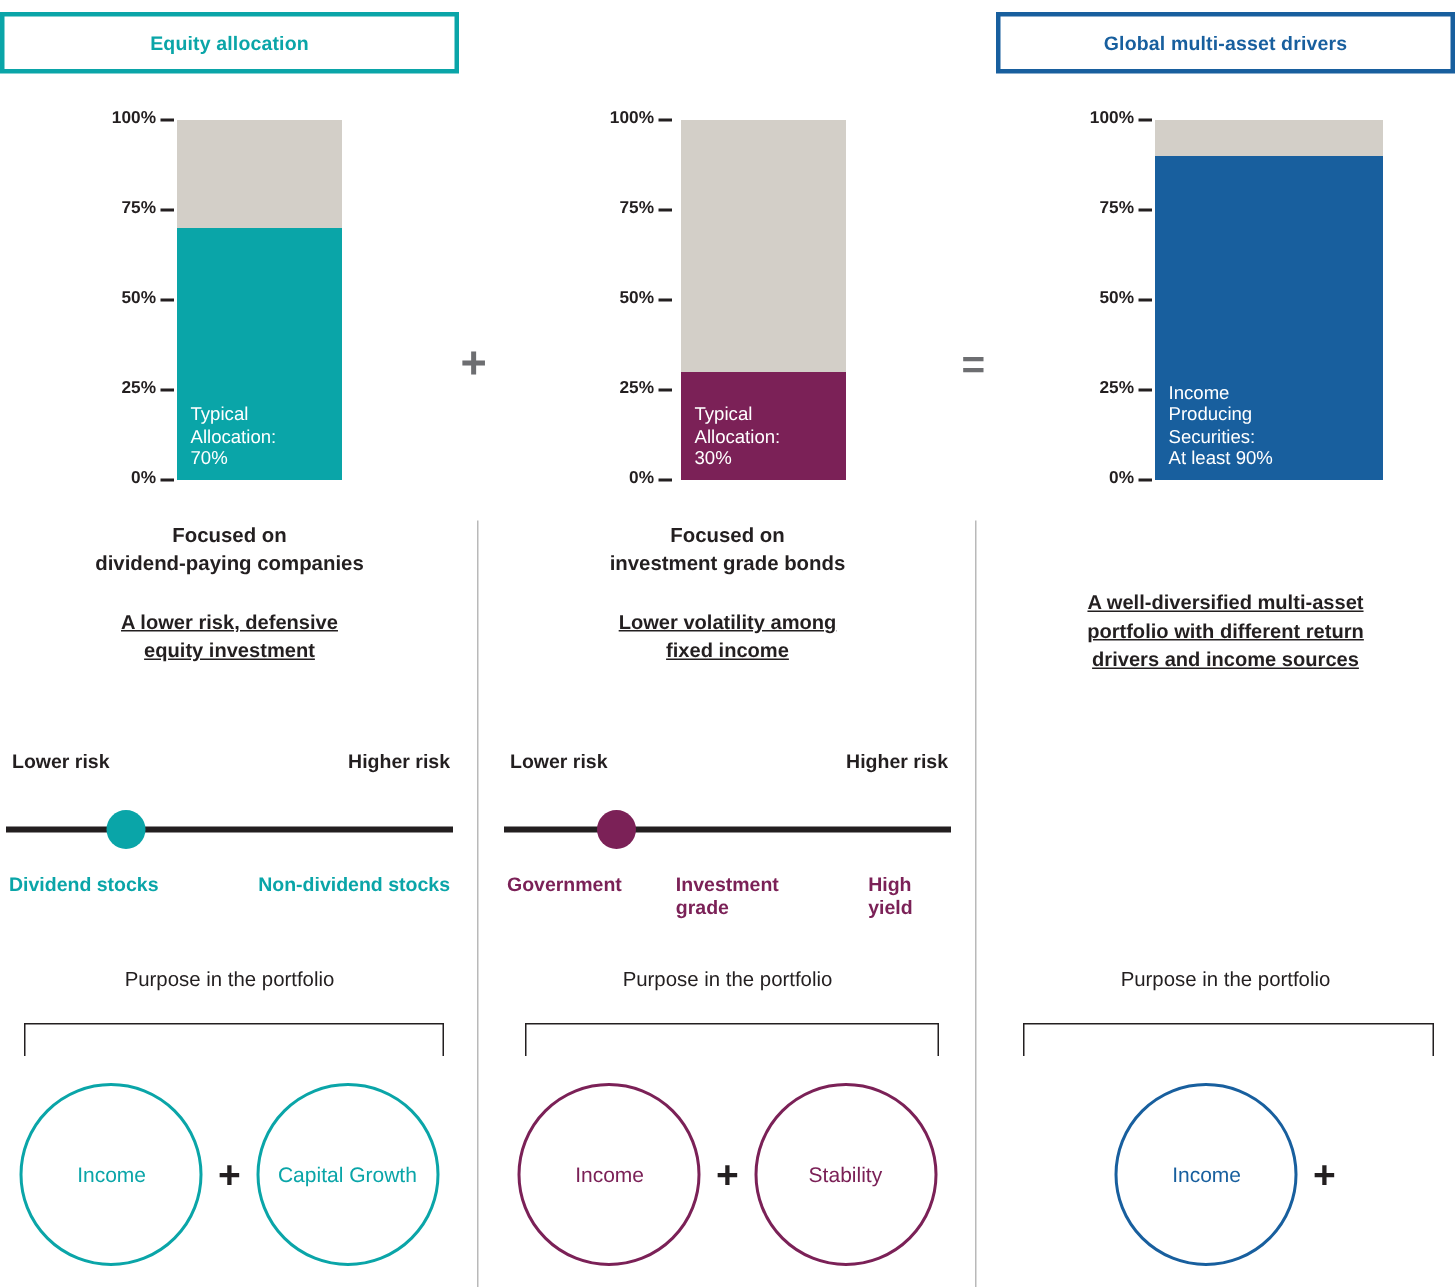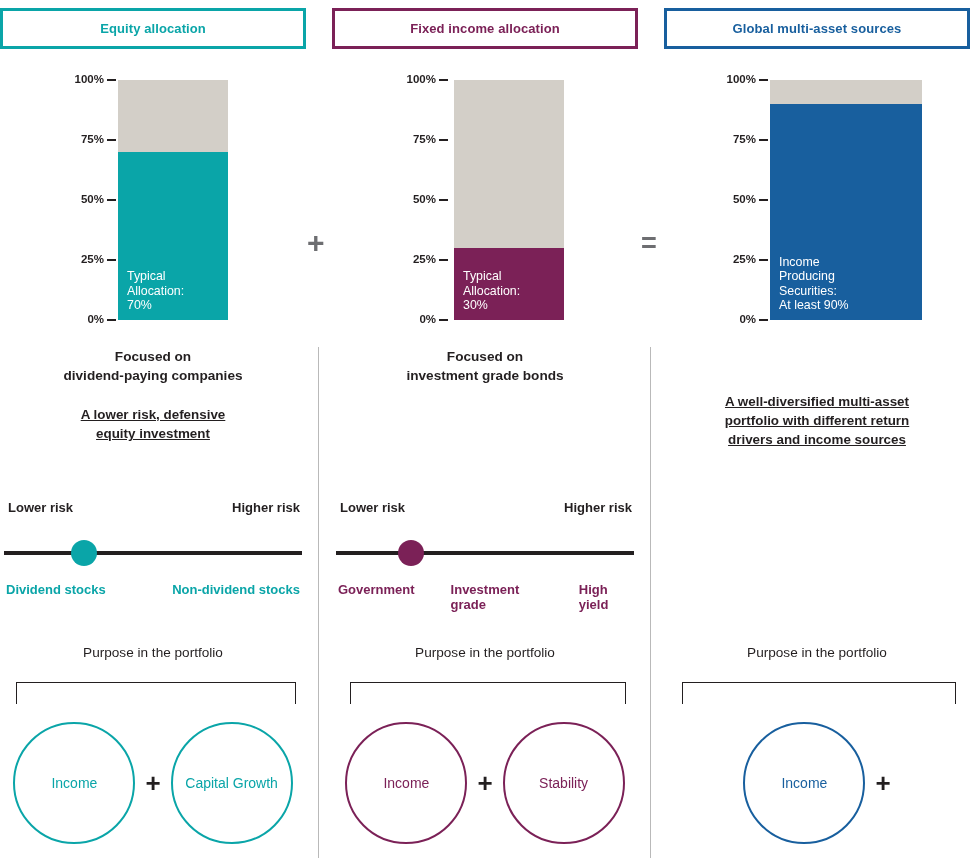--- a/index.html
+++ b/index.html
@@ -365,21 +365,20 @@
     <div class="purpose-title">Purpose in the portfolio</div>
     <div class="bracket"></div>
     <div class="circles">
       <div class="circle">Income</div>
       <div class="circle-plus">+</div>
       <div class="circle">Capital Growth</div>
     </div>
   </div>
 
   <div class="col col-2">
-    <div class="hdr">Fixed income allocation</div>
 
     <div class="chart">
       <div class="axis">
         <div class="tick" style="top:0px;">
             <span class="tick-label">100%</span>
             <span class="tick-mark"></span>
           </div>
         <div class="tick" style="top:60px;">
             <span class="tick-label">75%</span>
             <span class="tick-mark"></span>
@@ -403,20 +402,22 @@
             <div class="bar-label">Typical
 Allocation:
 30%</div>
           </div>
         </div>
       </div>
     </div>
 
     <div class="desc desc-a">Focused on
 investment grade bonds</div>
+    <div class="desc desc-b">Lower volatility among
+fixed income</div>
 
     <div class="risk">
       <div class="risk-ends">
         <span>Lower risk</span>
         <span>Higher risk</span>
       </div>
       <div class="risk-line-wrap">
         <div class="risk-line"></div>
         <div class="risk-dot" style="left:25%;"></div>
       </div>
@@ -430,21 +431,21 @@
     <div class="purpose-title">Purpose in the portfolio</div>
     <div class="bracket"></div>
     <div class="circles">
       <div class="circle">Income</div>
       <div class="circle-plus">+</div>
       <div class="circle">Stability</div>
     </div>
   </div>
 
   <div class="col col-3">
-    <div class="hdr">Global multi-asset sources</div>
+    <div class="hdr">Global multi-asset drivers</div>
 
     <div class="chart">
       <div class="axis">
         <div class="tick" style="top:0px;">
             <span class="tick-label">100%</span>
             <span class="tick-mark"></span>
           </div>
         <div class="tick" style="top:60px;">
             <span class="tick-label">75%</span>
             <span class="tick-mark"></span>

